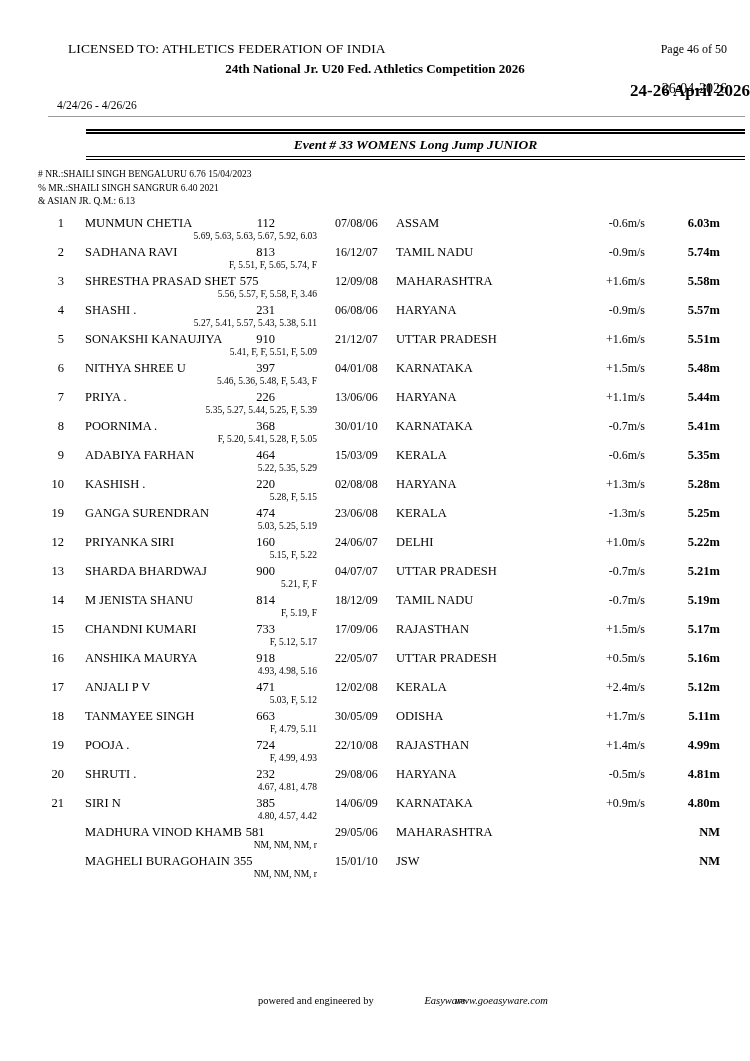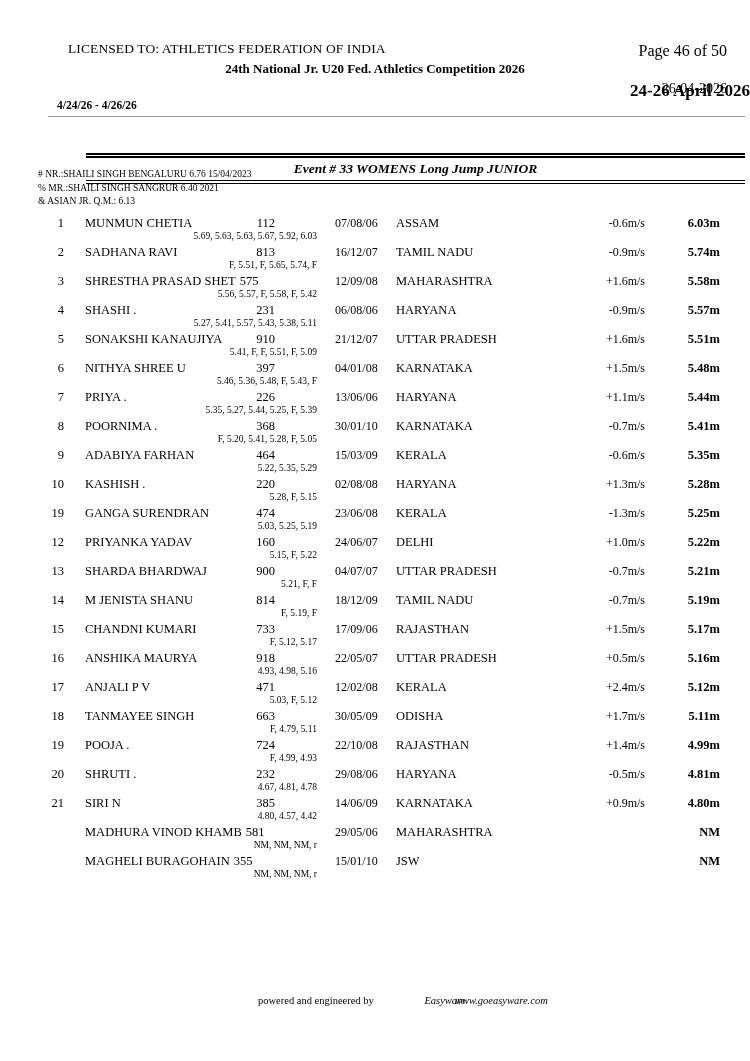--- a/index.html
+++ b/index.html
@@ -32,21 +32,21 @@
     left: 68px;
     top: 41px;
     font-size: 13.5px;
     letter-spacing: 0.1px;
     white-space: nowrap;
   }
   .hdr-page {
     position: absolute;
     right: 23px;
     top: 42px;
-    font-size: 16px;
+    font-size: 12px;
     white-space: nowrap;
   }
   .hdr-meet {
     position: absolute;
     left: 0;
     right: 0;
     top: 61px;
     text-align: center;
     font-size: 13px;
     font-weight: bold;
@@ -68,21 +68,20 @@
     top: 81px;
     font-size: 14px;
     white-space: nowrap;
   }
   .hdr-range {
     position: absolute;
     left: 57px;
     top: 99px;
     font-size: 11.5px;
     white-space: nowrap;
-    font-weight: bold;
   }
   .hdr-venue {
     position: absolute;
     left: 0;
     right: 0;
     top: 99px;
     text-align: center;
     font-size: 12.5px;
     font-weight: bold;
     white-space: nowrap;
@@ -95,21 +94,20 @@
     height: 1px;
     background: #9a9a9a;
   }
 
   
   .evt-block {
     position: absolute;
     left: 86px;
     top: 129px;
     width: 659px;
-    margin-top: 24px;
   }
   .evt-rule-top {
     height: 1.5px;
     background: #000;
     margin-bottom: 1.5px;
   }
   .evt-rule-top2 {
     height: 1.5px;
     background: #000;
   }
@@ -303,21 +301,21 @@
         <div class="c-mark">5.74m</div>
         <div class="c-attempts">F, 5.51, F, 5.65, 5.74, F</div>
       </div>
       <div class="athlete-row">
         <div class="c-place">3</div>
         <div class="c-name"><span>SHRESTHA PRASAD SHET</span><span class="c-bib inline">575</span></div>
         <div class="c-dob">12/09/08</div>
         <div class="c-state">MAHARASHTRA</div>
         <div class="c-wind">+1.6m/s</div>
         <div class="c-mark">5.58m</div>
-        <div class="c-attempts">5.56, 5.57, F, 5.58, F, 5.42</div>
+        <div class="c-attempts">5.56, 5.57, F, 5.58, F, 3.46</div>
       </div>
       <div class="athlete-row">
         <div class="c-place">4</div>
         <div class="c-name">SHASHI .</div>
         <div class="c-bib">231</div>
         <div class="c-dob">06/08/06</div>
         <div class="c-state">HARYANA</div>
         <div class="c-wind">-0.9m/s</div>
         <div class="c-mark">5.57m</div>
         <div class="c-attempts">5.27, 5.41, 5.57, 5.43, 5.38, 5.11</div>
@@ -387,21 +385,21 @@
         <div class="c-name">GANGA SURENDRAN</div>
         <div class="c-bib">474</div>
         <div class="c-dob">23/06/08</div>
         <div class="c-state">KERALA</div>
         <div class="c-wind">-1.3m/s</div>
         <div class="c-mark">5.25m</div>
         <div class="c-attempts">5.03, 5.25, 5.19</div>
       </div>
       <div class="athlete-row">
         <div class="c-place">12</div>
-        <div class="c-name">PRIYANKA YADAV</div>
+        <div class="c-name">PRIYANKA SIRI</div>
         <div class="c-bib">160</div>
         <div class="c-dob">24/06/07</div>
         <div class="c-state">DELHI</div>
         <div class="c-wind">+1.0m/s</div>
         <div class="c-mark">5.22m</div>
         <div class="c-attempts">5.15, F, 5.22</div>
       </div>
       <div class="athlete-row">
         <div class="c-place">13</div>
         <div class="c-name">SHARDA BHARDWAJ</div>

